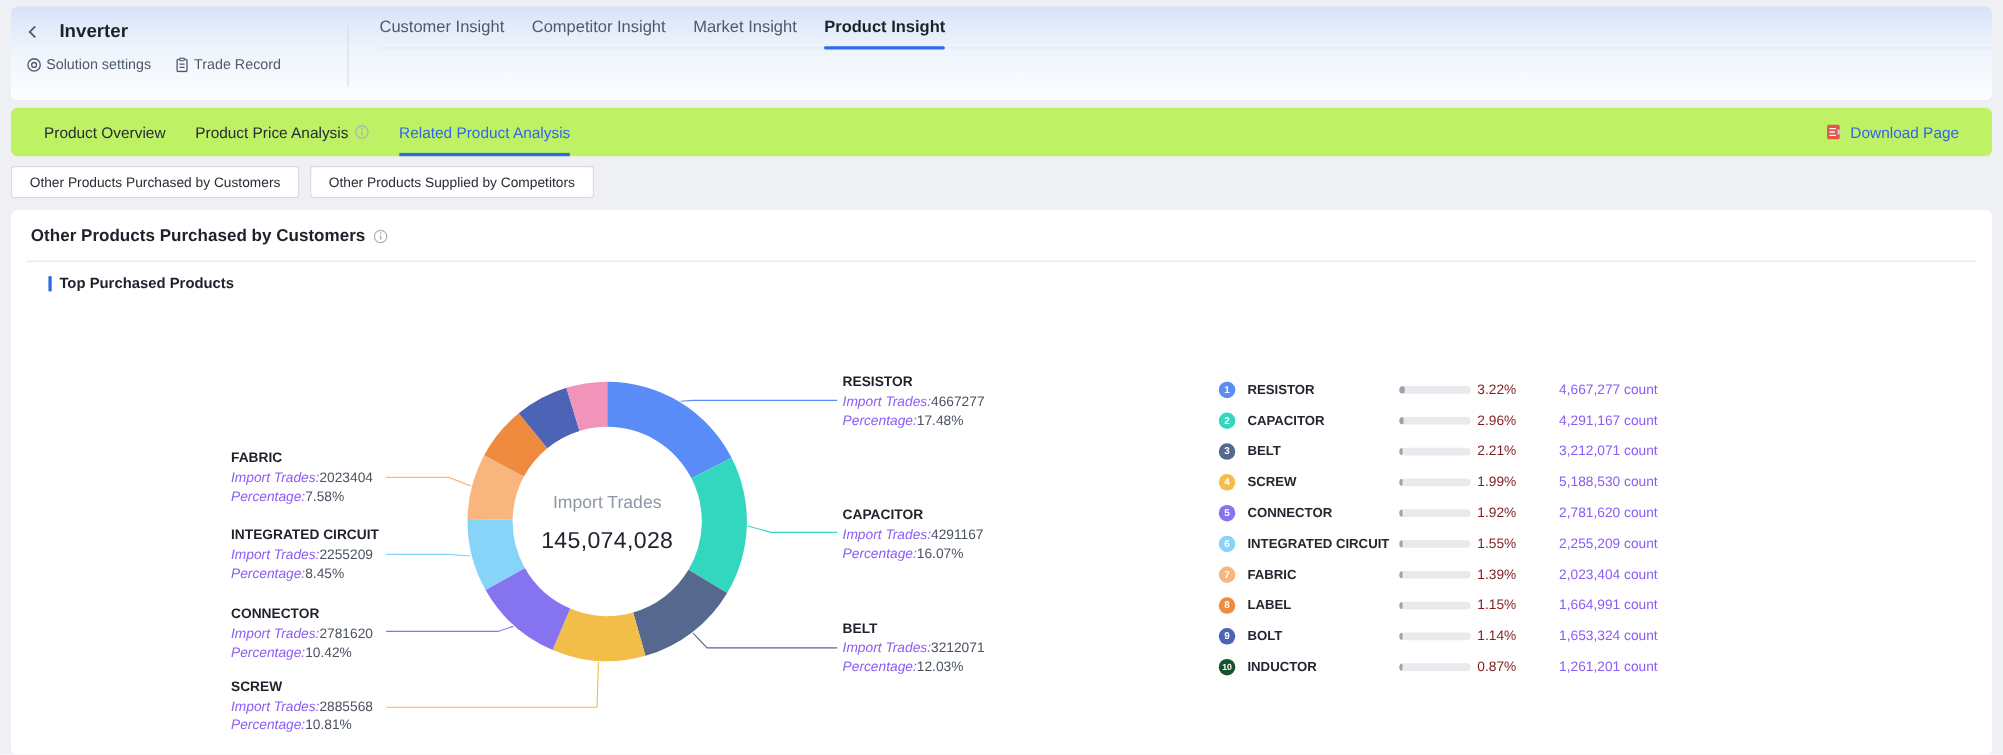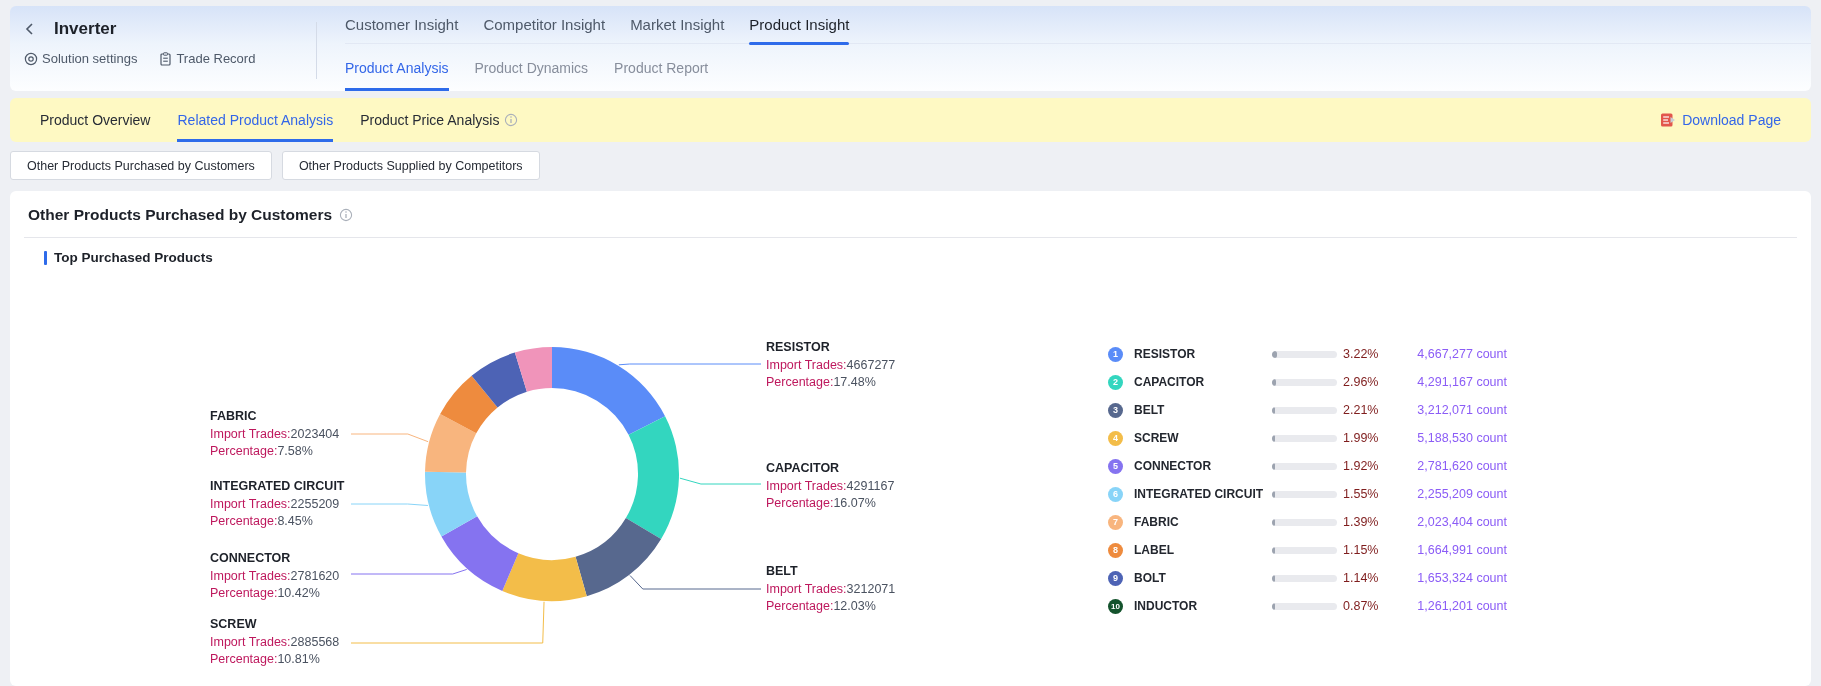--- a/index.html
+++ b/index.html
@@ -19,29 +19,29 @@
   .header-left { width:306px; padding:10px 0 0 14px; flex:none; }
   .title-row { display:flex; align-items:center; gap:20px; height:26px; }
   .back-btn { display:inline-flex; align-items:center; cursor:pointer; }
   .page-title { font-size:17px; font-weight:700; color:#1d2129; }
   .quick-links { display:flex; gap:22px; margin-top:9px; }
   .qlink { display:inline-flex; align-items:center; gap:4px; font-size:13px; color:#4e5969; cursor:pointer; }
   .header-vdivider { width:1px; background:#d4dbe8; margin:16px 0 12px; flex:none; }
   .tabs-block { flex:1; display:flex; flex-direction:column; padding-left:28px;justify-content:space-between; }
   .tabs-row1 { height:38px; display:flex; align-items:center; gap:25px; border-bottom:1px solid #e2e8f4; }
   .tab1 { font-size:15px; color:#4e5969; cursor:pointer; position:relative; height:100%; display:flex; align-items:center; }
-  .tab1.active { color:#1d2129; font-weight:400; }
+  .tab1.active { color:#1d2129; font-weight:700; }
   .tab1.active::after { content:""; position:absolute; left:0; right:0; bottom:-2px; height:3px; background:#2e6bea; border-radius:2px; }
   .tabs-row2 { flex:1; display:flex; align-items:center; gap:26px; }
   .tab2 { font-size:14px; color:#878e9c; cursor:pointer; position:relative; height:100%; display:flex; align-items:center; }
   .tab2.active { color:#3366e8; }
   .tab2.active::after { content:""; position:absolute; left:0; right:0; bottom:0; height:3px; background:#2e6bea; }
 
   
-  .subnav-panel { margin-top:7px; height:44px; background:#fef9c3; border-radius:6px;
+  .subnav-panel { margin-top:7px; height:44px; background:#bef264; border-radius:6px;
     display:flex; align-items:center; padding:0 30px; }
   .subnav-item { font-size:14px; color:#272c35; cursor:pointer; height:100%;
     display:flex; align-items:center; gap:5px; position:relative; margin-right:27px; }
   .subnav-item.active { color:#3366e8; }
   .subnav-item.active::after { content:""; position:absolute; left:0; right:0; bottom:0; height:3px; background:#2e6bea; }
   .download-link { margin-left:auto; display:flex; align-items:center; gap:6px;
     font-size:14px; color:#3366e8; cursor:pointer; }
 
   
   .filter-row { margin-top:9px; display:flex; gap:10px; height:29px; }
@@ -62,21 +62,21 @@
 
   #donut-svg { position:absolute; left:0; top:0; }
 
   .center-text { position:absolute; left:442px; top:258px; width:200px; text-align:center; }
   .center-label { font-size:16px; color:#8f96a6; }
   .center-value { font-size:21px; color:#20242e; margin-top:13px; letter-spacing:.3px; }
 
   .callout { position:absolute; width:152px; }
   .co-title { font-size:12.5px; font-weight:700; color:#1d2129; line-height:15px; margin-bottom:2px; }
   .co-row { font-size:12.5px; line-height:17px; }
-  .co-label { color:#be185d; }
+  .co-label { color:#8b5cf6;font-style:italic; }
   .co-val { color:#4a5260; }
 
   
   .legend { position:absolute; left:1098px; top:149px; }
   .lg-row { display:flex; align-items:center; height:28px; cursor:pointer; }
   .lg-badge { width:15px; height:15px; border-radius:50%; color:#fff; font-size:9px;
     font-weight:700; display:inline-flex; align-items:center; justify-content:center; flex:none; }
   .lg-name { width:132px; margin-left:11px; font-size:12px; font-weight:700; color:#23272f; flex:none;
     white-space:nowrap; }
   .lg-bar { width:65px; height:7px; background:#e9eaee; border-radius:4px; margin-left:6px;
@@ -122,42 +122,37 @@
       </div>
     </div>
     <div class="header-vdivider"></div>
     <div class="tabs-block">
       <nav class="tabs-row1">
         <span class="tab1">Customer Insight</span>
         <span class="tab1">Competitor Insight</span>
         <span class="tab1">Market Insight</span>
         <span class="tab1 active">Product Insight</span>
       </nav>
-      <nav class="tabs-row2">
-        <span class="tab2 active">Product Analysis</span>
-        <span class="tab2">Product Dynamics</span>
-        <span class="tab2">Product Report</span>
-      </nav>
     </div>
   </header>
 
   <nav class="subnav-panel">
     <span class="subnav-item">
       <span>Product Overview</span>
-    </span>
-    <span class="subnav-item active">
-      <span>Related Product Analysis</span>
     </span>
     <span class="subnav-item">
       <span>Product Price Analysis</span>
       <svg class="icon" width="14" height="14" viewBox="0 0 14 14">
           <circle cx="7" cy="7" r="5.6" fill="none" stroke="#aab0ba" stroke-width="1.1"></circle>
           <line x1="7" y1="6" x2="7" y2="10" stroke="#aab0ba" stroke-width="1.3"></line>
           <circle cx="7" cy="4" r="0.8" fill="#aab0ba"></circle>
         </svg>
+    </span>
+    <span class="subnav-item active">
+      <span>Related Product Analysis</span>
     </span>
     <span class="download-link">
       <svg class="icon" width="16" height="16" viewBox="0 0 16 16">
           <rect x="1" y="1.5" width="11.5" height="13" rx="1.5" fill="#e2574c"></rect>
           <polygon points="10.5,5 15,8 10.5,11" fill="#c9ced6"></polygon>
           <line x1="3.2" y1="5" x2="9" y2="5" stroke="#fff" stroke-width="1.2"></line>
           <line x1="3.2" y1="8" x2="8" y2="8" stroke="#fff" stroke-width="1.2"></line>
           <line x1="3.2" y1="11" x2="9" y2="11" stroke="#fff" stroke-width="1.2"></line>
         </svg>
       <span>Download Page</span>
@@ -197,20 +192,24 @@
         <polyline points="456.71352849781533,378.4474608290186 442.72121676698816,383 341,383" fill="none" stroke="#8573F0" stroke-width="1"></polyline>
         <path d="M431.4211350671684,345.4605045622159 A127,127 0 0 1 415.0179414554949,280.8653319227856 L456.0121493320674,281.55447673511463 A86,86 0 0 0 467.11982374627155,325.29608970354775 Z" fill="#88D4F8"></path>
         <polyline points="417.9375774068159,314.50421083458843 397.58358620012166,313 341,313" fill="none" stroke="#88D4F8" stroke-width="1"></polyline>
         <path d="M415.0179414554949,280.8653319227856 A127,127 0 0 1 430.13088987936493,222.8809331341776 L466.2461144064991,242.28945078377382 A86,86 0 0 0 456.0121493320674,281.55447673511463 Z" fill="#F8B57E"></path>
         <polyline points="418.1379920711359,250.71683113710782 397.8168813953066,243 341,243" fill="none" stroke="#F8B57E" stroke-width="1"></polyline>
         <path d="M430.13088987936493,222.8809331341776 A127,127 0 0 1 461.595063014597,184.69411966533556 L487.55256235634124,216.4306637103847 A86,86 0 0 0 466.2461144064991,242.28945078377382 Z" fill="#EE8B3E"></path>
         <path d="M461.595063014597,184.69411966533556 A127,127 0 0 1 504.8821492626292,161.5452135293209 L516.865077453434,200.75502648442202 A86,86 0 0 0 487.55256235634124,216.4306637103847 Z" fill="#4D63B5"></path>
         <path d="M504.8821492626292,161.5452135293209 A127,127 0 0 1 542,156 L542,197 A86,86 0 0 0 516.865077453434,200.75502648442202 Z" fill="#F094BA"></path>
       </svg>
 
+    <div class="center-text">
+      <div class="center-label">Import Trades</div>
+      <div class="center-value">145,074,028</div>
+    </div>
 
     <div id="callouts">
         <div class="callout" style="left: 756px; top: 149px;">
           <div class="co-title">RESISTOR</div>
           <div class="co-row"><span class="co-label">Import Trades:</span><span class="co-val">4667277</span></div>
           <div class="co-row"><span class="co-label">Percentage:</span><span class="co-val">17.48%</span></div>
         </div>
         <div class="callout" style="left: 756px; top: 270px;">
           <div class="co-title">CAPACITOR</div>
           <div class="co-row"><span class="co-label">Import Trades:</span><span class="co-val">4291167</span></div>

